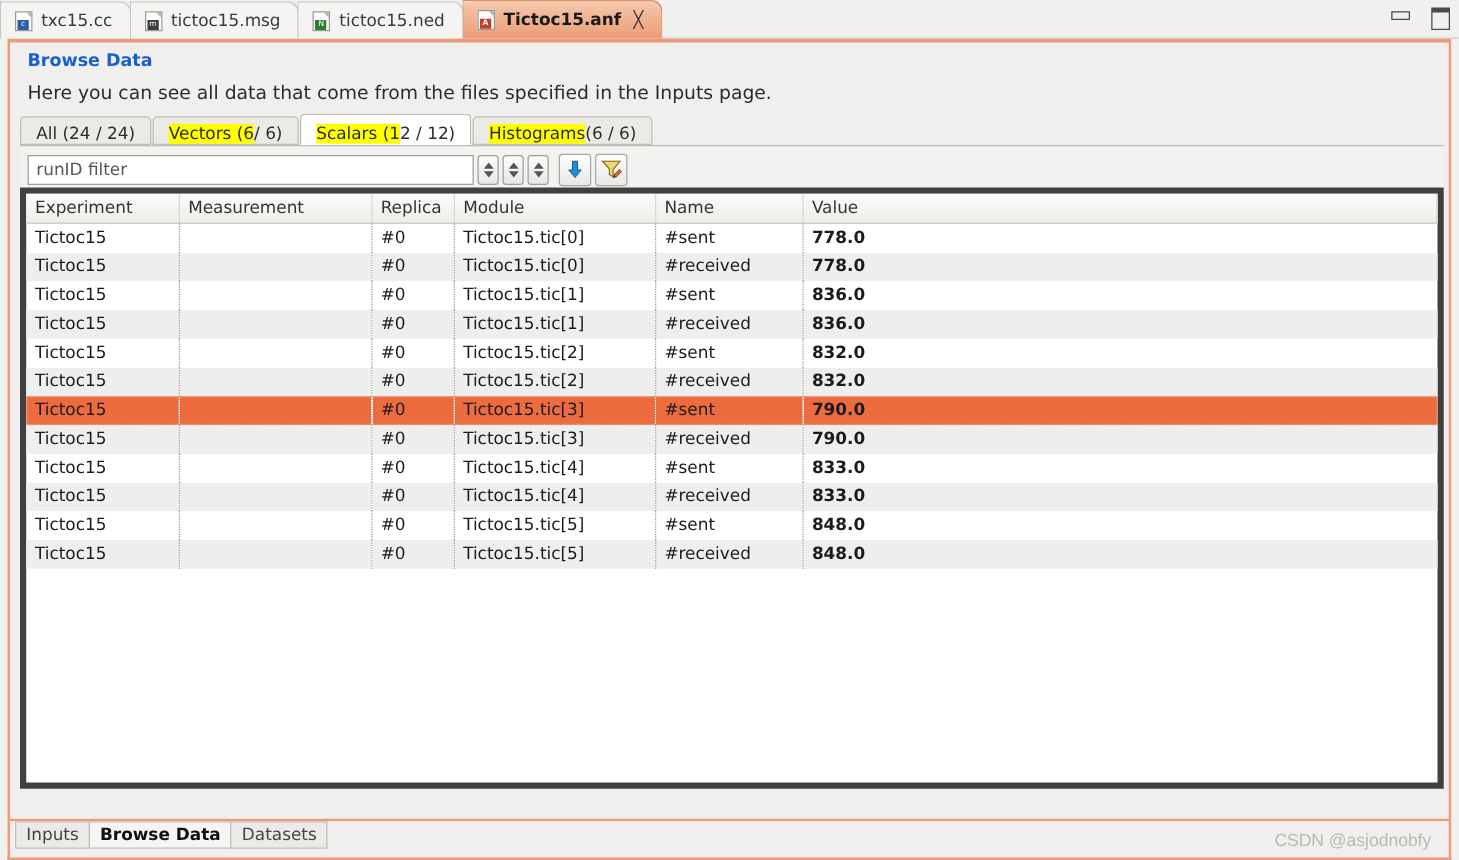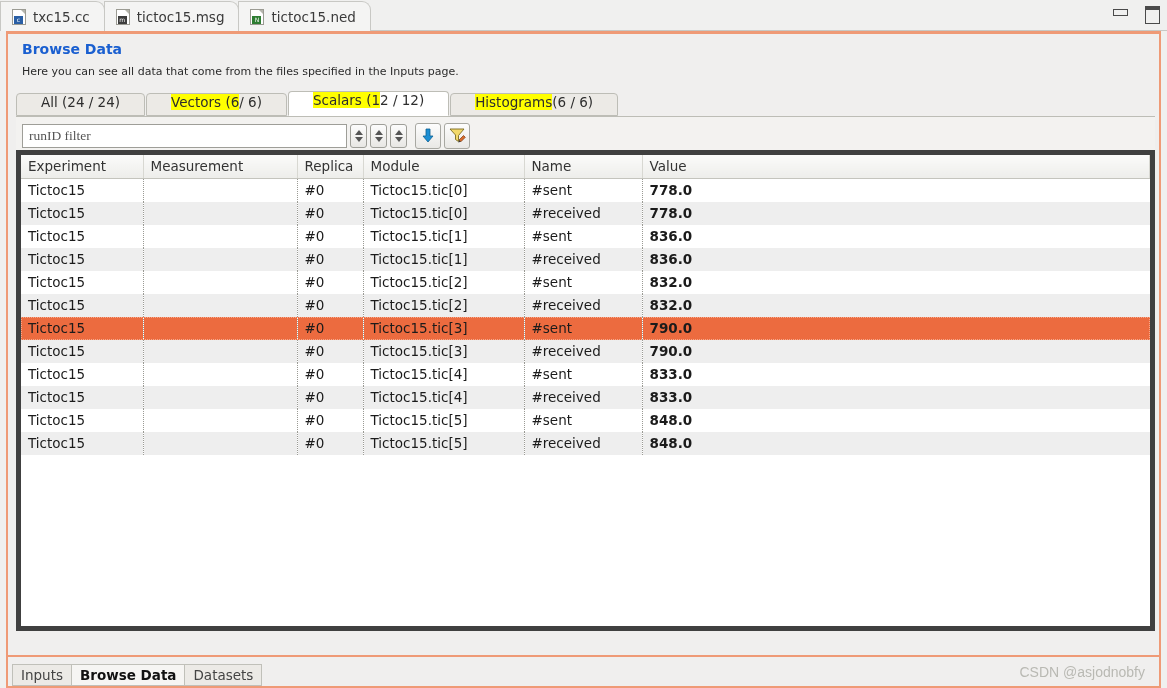--- a/index.html
+++ b/index.html
@@ -108,33 +108,33 @@
     border-top: 3px solid #ef9a76;
   }
 
   .page-title {
     position: absolute; left: 14px; top: 7px;
     font-size: 14px; font-weight: bold;
     color: #1a5fd0;
   }
   .page-desc {
     position: absolute; left: 14px; top: 31px;
-    font-size: 11px; color: #2b2b2b;
+    font-size: 15px; color: #2b2b2b;
   }
 
   
   .innertabs {
     position: absolute; left: 8px; top: 57px;
     display: flex; align-items: flex-end;
     height: 25px;
   }
   .itab {
     height: 23px;
-    padding: 0 24px;
-    display: flex; align-items: flex-start;
+    padding: 0 12px;
+    display: flex; align-items: flex-end;
     background: #eceae6;
     border: 1px solid #bdbdb6;
     border-bottom: 1px solid #bdbdb6;
     border-radius: 4px 4px 0 0;
     font-size: 13.5px;
     color: #2d2d2d;
     margin-right: 1px;
     white-space: nowrap;
   }
   .itab.active {
@@ -157,21 +157,21 @@
   }
   .ftext {
     height: 24px;
     background: #ffffff;
     border: 1px solid #9e9e98;
     display: flex; align-items: center;
     padding: 0 6px;
     font-size: 13.5px;
     color: #555;
   }
-  .ftext.f1 { width: 325px; font-family: Liberation Serif, serif; }
+  .ftext.f1 { width: 357px; }
   .ftext.f2 { width: 325px; }
   .ftext.f3 { width: 319px; }
   .spin {
     width: 17px; height: 24px;
     background: linear-gradient(to bottom, #fcfcfc, #e8e7e4);
     border: 1px solid #9e9e98;
     border-radius: 3px;
     position: relative;
     flex: 0 0 auto;
   }
@@ -249,21 +249,21 @@
   .col-val   { width: auto; font-weight: bold;  }
 
   
   .bottombar {
     position: absolute;
     left: 6px; top: 657px;
     width: 1155px; height: 31px;
     border: 2px solid #ef9a76;
     border-top: none;
     background: #f0efee;
-    display: flex; align-items: flex-end;
+    display: flex; align-items: flex-start;
     padding-left: 4px;
   }
   .btab {
     height: 22px;
     padding: 0 8px;
     display: flex; align-items: center;
     border: 1px solid #c0c0b9;
     background: #eceae6;
     font-size: 13.5px;
     color: #444;
@@ -297,20 +297,27 @@
         <span class="fileicon ic-m">
           <span class="glyph">m</span>
         </span>
         <span>tictoc15.msg</span>
       </div>
       <div class="etab">
         <span class="fileicon ic-ned">
           <span class="glyph">N</span>
         </span>
         <span>tictoc15.ned</span>
+      </div>
+      <div class="etab active">
+        <span class="fileicon ic-anf">
+          <span class="glyph">A</span>
+        </span>
+        <span>Tictoc15.anf</span>
+        <span class="closex">╳</span>
       </div>
     </div>
   <div class="tabstrip-filler"></div>
 </div>
 <div class="winbtns">
   <div class="winbtn min"></div>
   <div class="winbtn max"></div>
 </div>
 
 <div class="panel">

